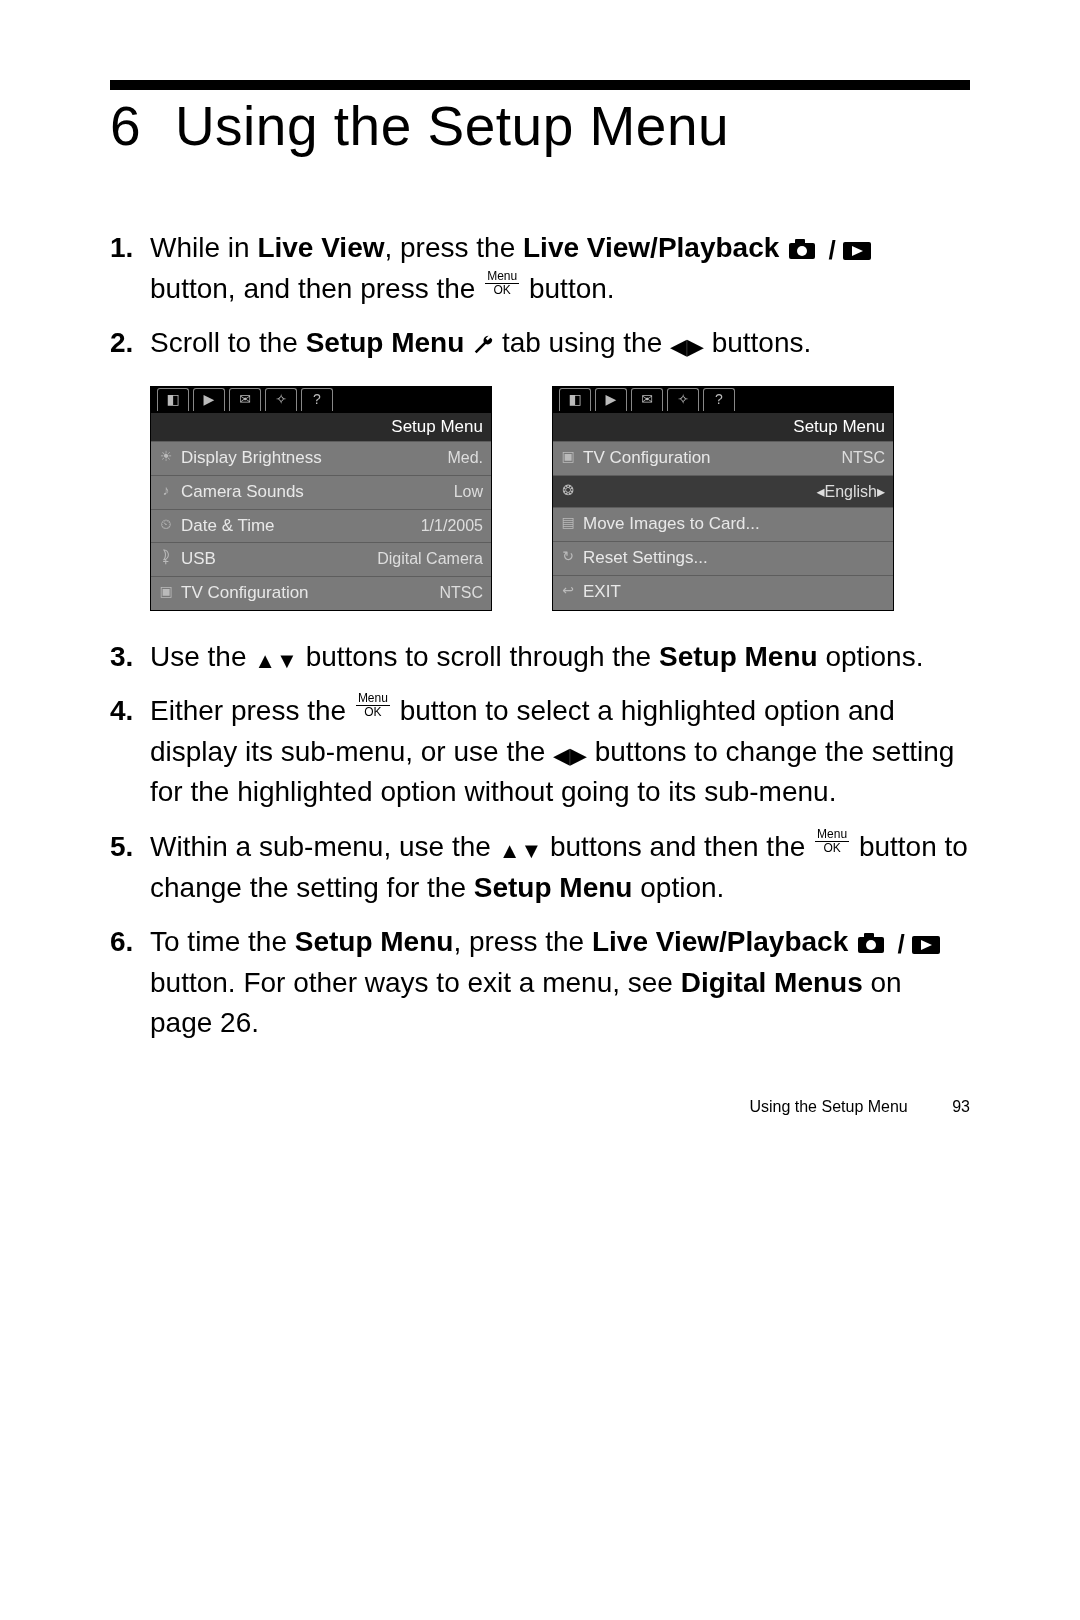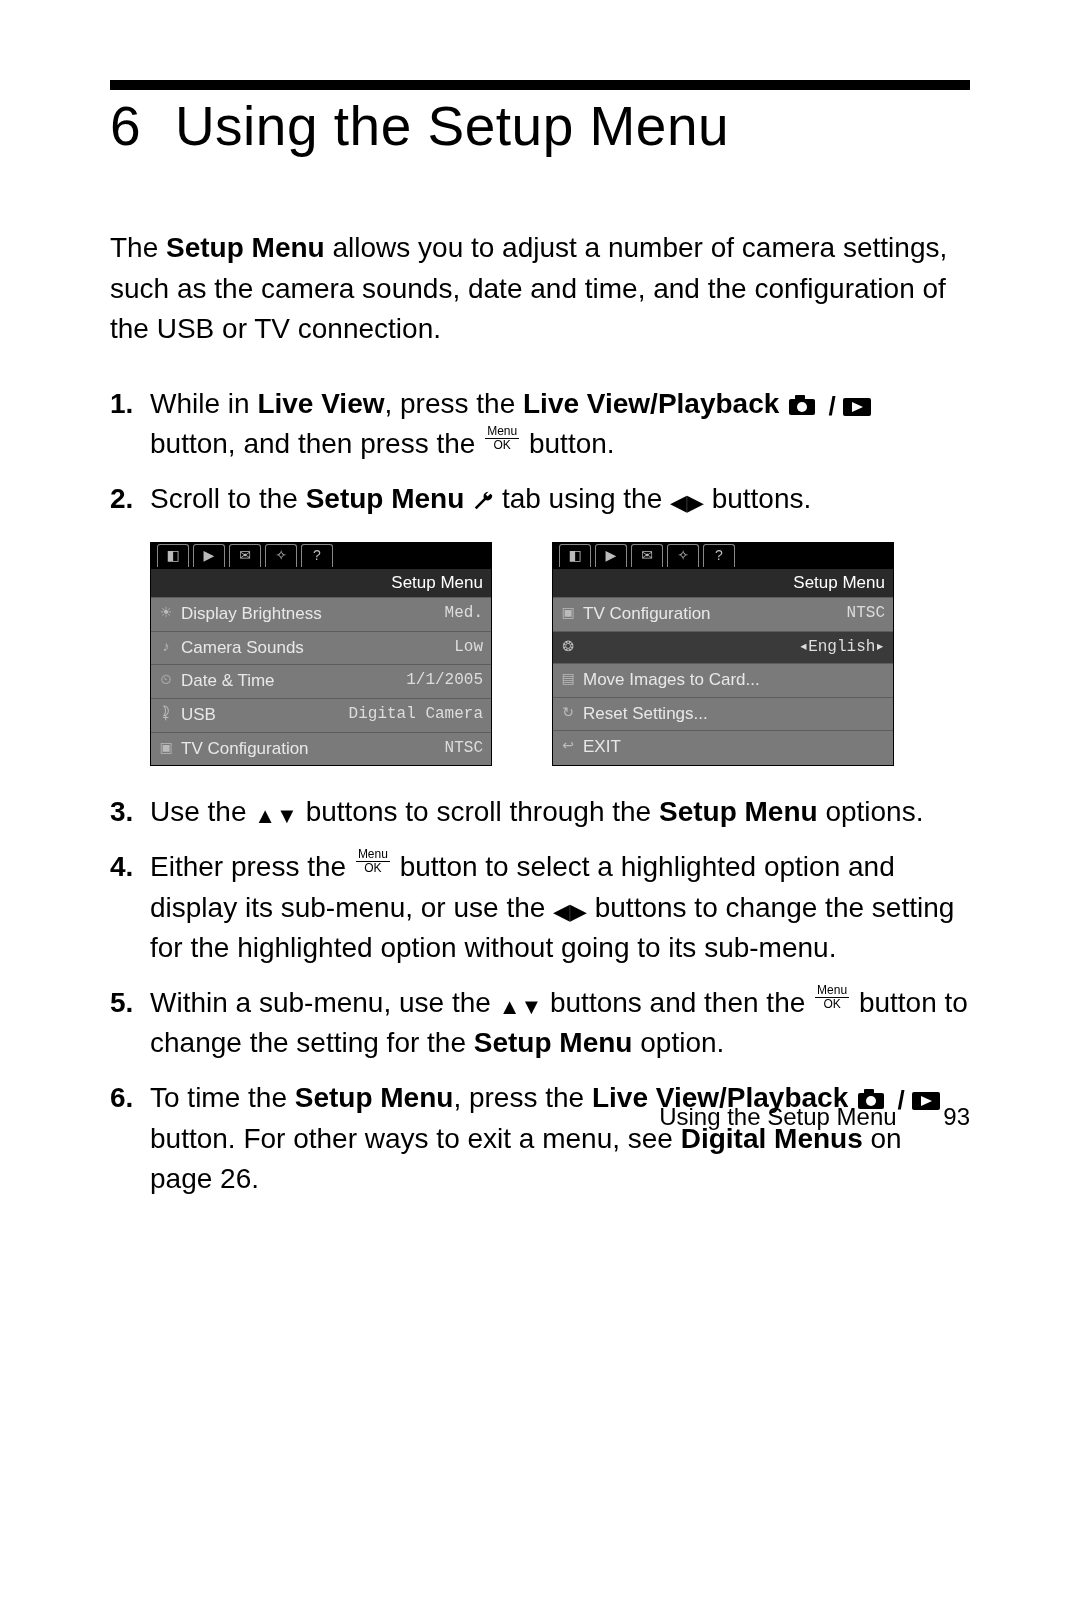--- a/index.html
+++ b/index.html
@@ -147,46 +147,43 @@
     left: 6px;
     top: 4px;
     width: 18px;
     color: #bbb;
     font-size: 14px;
     text-align: center;
   }
   .shot .row.sel {
     background: #3a3a3a;
   }
-  .shot .row .val { color: #ddd; font-size: 16px; font-family: Liberation Mono, monospace; }
+  .shot .row .val { color: #ddd; font-size: 16px; }
 
   .footer {
     position: absolute;
-    bottom: 100px;
+    bottom: 115px;
     right: 110px;
-    font-size: 24px;
+    font-size: 16px;
     font-weight: 300;
   }
   .footer .pn { margin-left: 40px; }
 </style>
 </head>
 <body>
 
 <div class="page">
 
   <div class="rule"></div>
 
   <h1 class="title">
     <span class="chapnum">6</span>
     <span>Using the Setup Menu</span>
   </h1>
 
-  <p class="intro">
-    <span>The </span><b>Setup Menu</b><span> allows you to adjust a number of camera settings, such as the camera sounds, date and time, and the configuration of the USB or TV connection.</span>
-  </p>
 
   <ol class="steps">
 
     <li>
       <span>While in </span><b>Live View</b><span>, press the </span><b>Live View/Playback</b>
       <span class="glyph cam-play">
         <svg width="90" height="26" viewBox="0 0 90 26">
           <rect x="2" y="6" width="26" height="16" rx="2" fill="#000"></rect>
           <rect x="8" y="2" width="10" height="6" rx="1" fill="#000"></rect>
           <circle cx="15" cy="14" r="5" fill="#fff"></circle>

